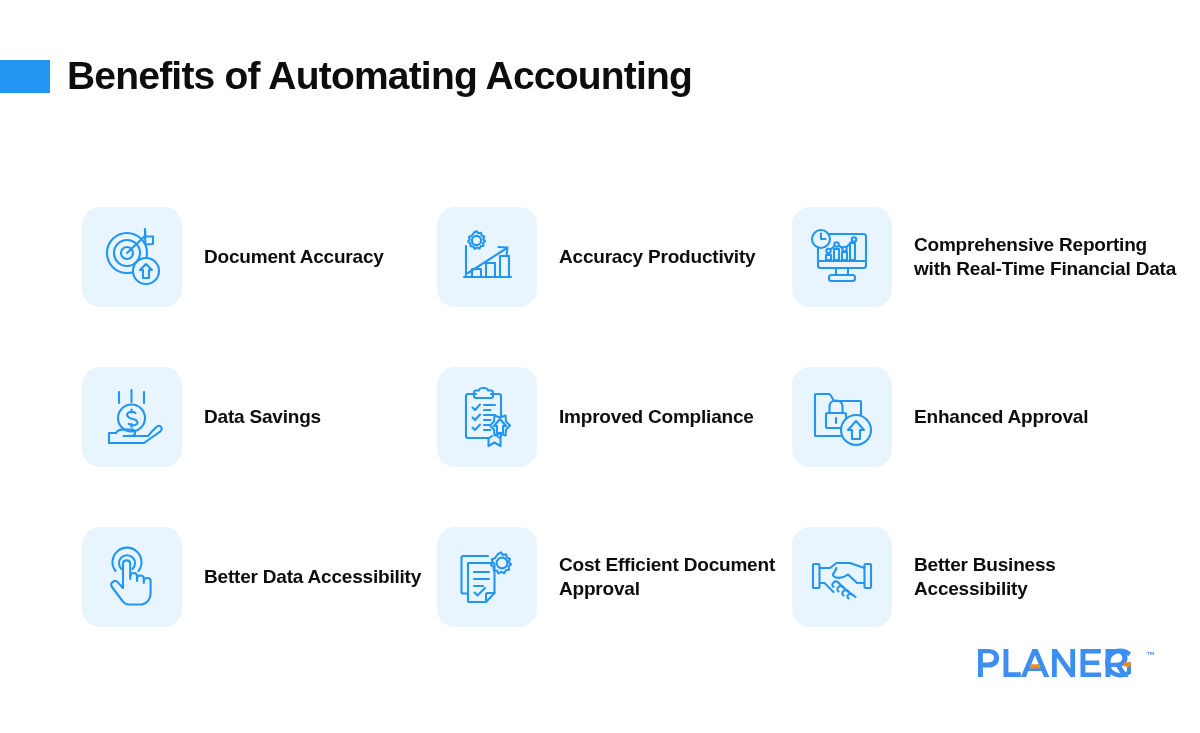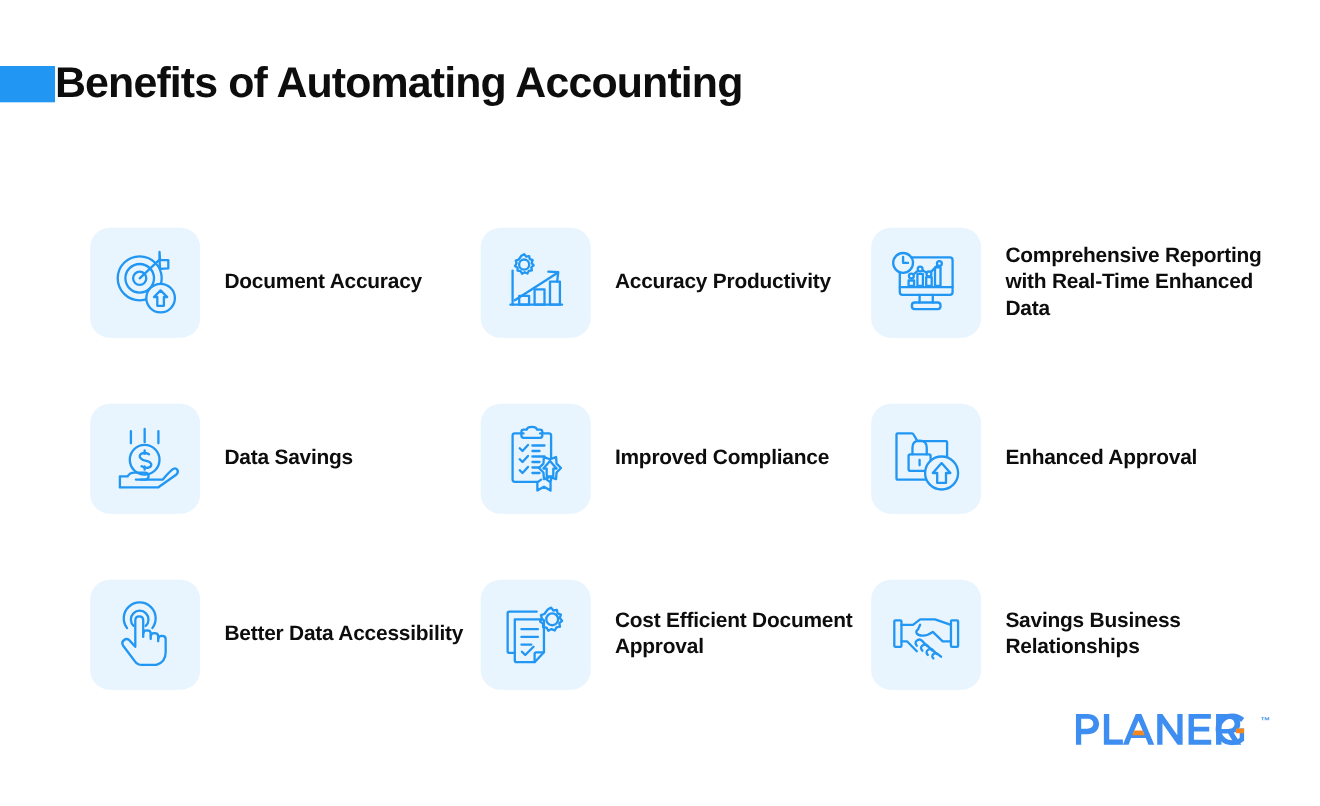--- a/index.html
+++ b/index.html
@@ -25,20 +25,21 @@
     display: flex;
     align-items: center;
   }
   .accent-block {
     width: 50px;
     height: 33px;
     background: #2196f3;
     flex: 0 0 auto;
   }
   .page-title {
+    margin-left: 17px;
     font-size: 39px;
     font-weight: 700;
     letter-spacing: -0.8px;
     color: #0d0d0d;
     line-height: 1.1;
     white-space: nowrap;
   }
 
   
   .benefits-grid {
@@ -154,21 +155,21 @@
         <rect x="40" y="18" width="5" height="17"></rect>
         <path d="M18.5 26 L26.5 19.5 L34.5 24 L44 14.5"></path>
         <circle cx="18.5" cy="26" r="2.2" fill="#e8f4fe"></circle>
         <circle cx="26.5" cy="19.5" r="2.2" fill="#e8f4fe"></circle>
         <circle cx="34.5" cy="24" r="2.2" fill="#e8f4fe"></circle>
         <circle cx="44" cy="14.5" r="2.2" fill="#e8f4fe"></circle>
         <circle cx="11" cy="14" r="9" fill="#e8f4fe"></circle>
         <path d="M11 8.5 L11 14 L15.5 14"></path>
       </svg>
     </div>
-    <div class="benefit-label">Comprehensive Reporting with Real-Time Enhanced Data</div>
+    <div class="benefit-label">Comprehensive Reporting with Real-Time Financial Data</div>
   </div>
 
   <div class="benefit-item">
     <div class="icon-tile">
       <svg width="64" height="64" viewBox="0 0 64 64" fill="none" stroke="#2196f3" stroke-width="2.1" stroke-linecap="round" stroke-linejoin="round">
         <path d="M19 7 L19 18 M31.5 5 L31.5 17 M44 7 L44 18"></path>
         <circle cx="31.5" cy="33" r="13.5"></circle>
         <path d="M35.5 28 q-4-2.2-7-.4 -2.6 1.6-.6 4 1.6 1.9 5 2.4 3.4 .5 4.4 2.6 .9 2.2-1.8 3.3 -3 1.2-6.8-1"></path>
         <path d="M31.5 24.5 L31.5 27.5 M31.5 39 L31.5 42"></path>
         <path d="M9 58 L9 48 L16 48 q2-3.4 6-3.4 l9.5 0 q3.6 0 3.6 3.2 0 3.2-3.6 3.2 l-8 0"></path>
@@ -247,21 +248,21 @@
         <rect x="54.5" y="19" width="6.5" height="24" rx="1"></rect>
         <path d="M9.5 23 L20 23 L26.5 18 L40 18 L54.5 23"></path>
         <path d="M54.5 38 L47 38 L38 29.5 q-4.5 3.4-9 3.4 -4 0-5.5-2 -1.4-2 1-3.6 L26.5 23"></path>
         <path d="M9.5 38 L14.5 38 L23.5 47"></path>
         <path d="M23.5 42 q-2.4-2.4 0-4.6 2.4-2.2 4.8 .2 L33 42.5"></path>
         <path d="M28.5 46.5 q-2.4-2.4 0-4.6 2.4-2.2 4.8 .2 L37.5 46.5"></path>
         <path d="M33.5 50.5 q-2.4-2.4 0-4.6 2.4-2.2 4.8 .2 L41.5 49.5"></path>
         <path d="M38.5 53.5 q-2-2-0-3.9 2-2 4.2 .2 L45.5 52"></path>
       </svg>
     </div>
-    <div class="benefit-label">Savings Business Relationships</div>
+    <div class="benefit-label">Better Business Accessibility</div>
   </div>
 
 </div>
 
 <div class="brand-logo">
   <svg class="logo-mark" width="166" height="30" viewBox="0 0 166 30">
     <g fill="#3d8ef0">
 
       <path d="M0 1 h10.5 c6.6 0 10.6 3.6 10.6 9.2 0 5.7-4.1 9.3-10.8 9.3 H4.9 V29 H0 Z M4.9 5.3 v9.1 h5.3 c3.6 0 5.7-1.7 5.7-4.6 0-2.9-2.1-4.5-5.7-4.5 Z"></path>
 

